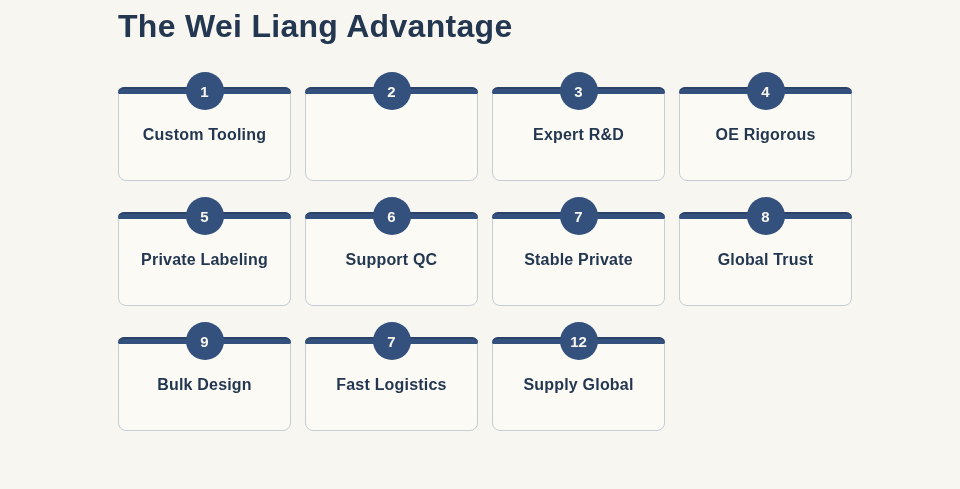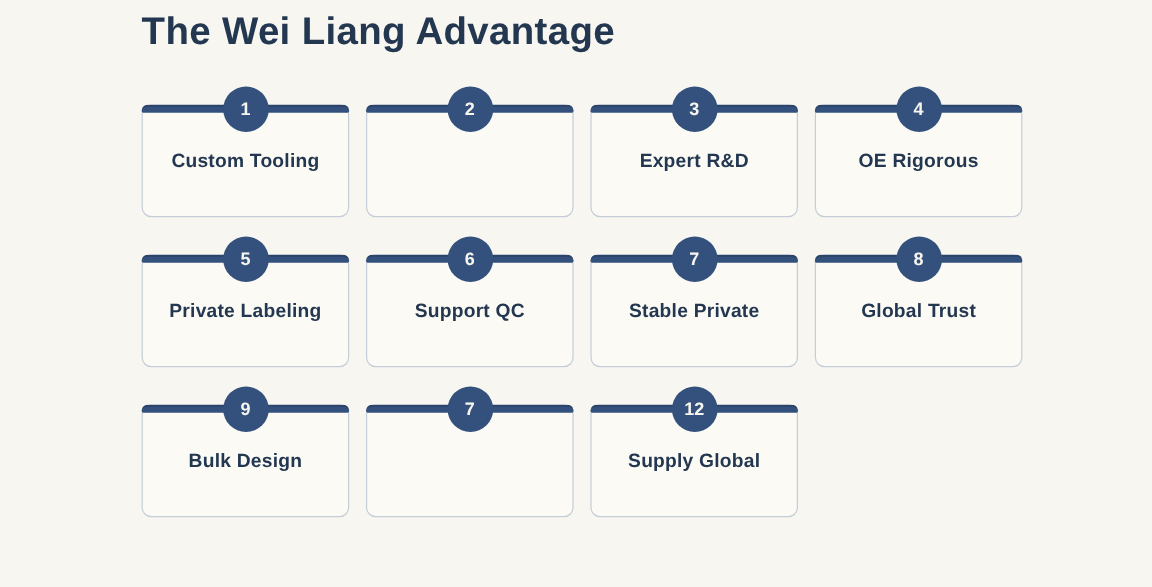--- a/index.html
+++ b/index.html
@@ -139,20 +139,21 @@
 
     <div class="card">
       <span class="card-bar"></span>
       <span class="card-num">9</span>
       <span class="card-label">Bulk Design</span>
     </div>
 
     <div class="card">
       <span class="card-bar"></span>
       <span class="card-num">7</span>
+      <span class="card-label">Fast Logistics</span>
     </div>
 
 
     <div class="card">
       <span class="card-bar"></span>
       <span class="card-num">12</span>
       <span class="card-label">Supply Global</span>
     </div>
 
   </div>

